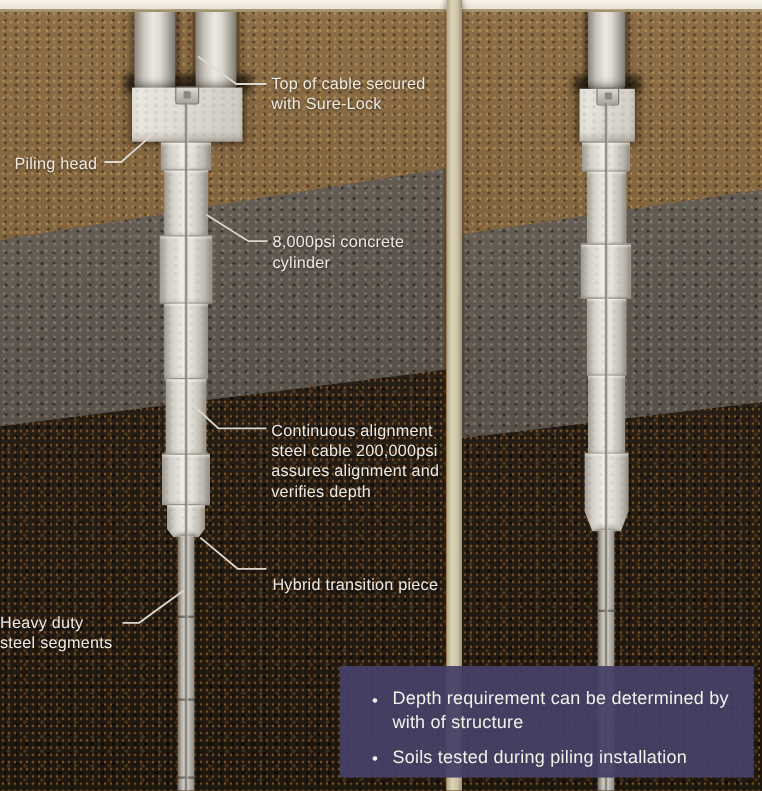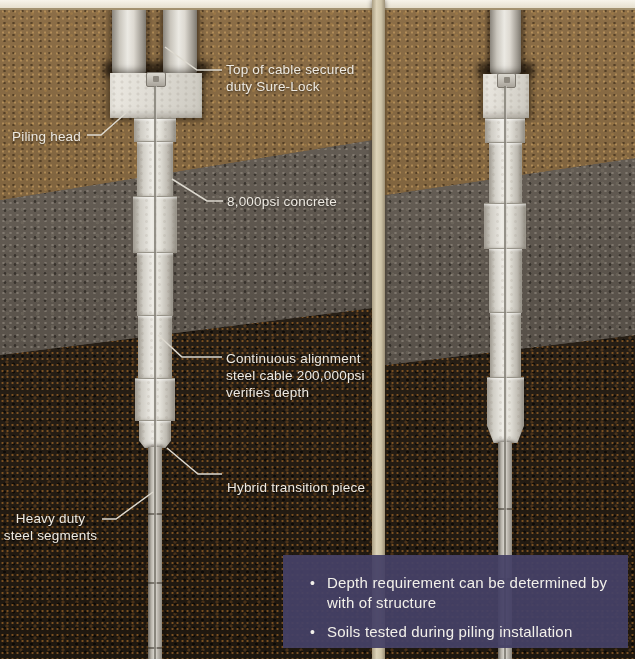--- a/index.html
+++ b/index.html
@@ -78,21 +78,21 @@
     background:linear-gradient(90deg,#6f6a62 0%,#b9b5ac 25%,#dedbd4 46%,#c9c5bd 62%,#8d887f 100%);
     box-shadow:0 0 5px 1px rgba(18,12,6,.55);}
   .steel::before{content:"";position:absolute;left:6px;top:0;bottom:0;width:2px;background:rgba(92,87,78,.45);}
   .joint{position:absolute;left:0;right:0;height:2px;background:rgba(58,52,44,.55);}
   .cable{position:absolute;width:2px;z-index:6;background:rgba(134,130,121,.85);
     box-shadow:1px 0 0 rgba(210,207,200,.6);}
   
   #leaders{position:absolute;left:0;top:0;z-index:50;pointer-events:none;}
   .callout{position:absolute;z-index:60;color:#eeeae2;font-size:13.5px;line-height:17px;
     letter-spacing:.2px;text-shadow:0 1px 2px rgba(0,0,0,.55);white-space:nowrap;}
-  .callout.right-align{text-align:center;}
+  .callout.right-align{text-align:left;}
   
   .info-box{position:absolute;left:283px;top:555px;width:345px;height:93px;z-index:70;
     background:rgba(69,65,102,.94);box-sizing:border-box;padding:18px 8px 0 27px;}
   .info-box ul{list-style:none;margin:0;padding:0;}
   .info-box li{display:flex;align-items:flex-start;margin-bottom:9px;
     color:#f2f0ea;font-size:15px;line-height:20px;letter-spacing:.2px;}
   .info-box .blt{width:17px;flex:0 0 17px;font-size:14px;}
   .info-box .btxt{max-width:290px;}
 </style>
 </head>
@@ -159,31 +159,33 @@
     <polyline points="165,47 197,70 222,70" fill="none" stroke="#ddd9cf" stroke-width="1.5"></polyline>
     <polyline points="126,113 101,135 87,135" fill="none" stroke="#ddd9cf" stroke-width="1.5"></polyline>
     <polyline points="172,179 207,201 223,201" fill="none" stroke="#ddd9cf" stroke-width="1.5"></polyline>
     <polyline points="158,335 182,357 222,357" fill="none" stroke="#ddd9cf" stroke-width="1.5"></polyline>
     <polyline points="167,448 198,474 222,474" fill="none" stroke="#ddd9cf" stroke-width="1.5"></polyline>
     <polyline points="153,492 116,519 102,519" fill="none" stroke="#ddd9cf" stroke-width="1.5"></polyline>
   </svg>
 
   <div class="callout" style="left:226px;top:61px">
     <div>Top of cable secured</div>
-    <div>duty Sure-Lock</div>
+    <div>with Sure-Lock</div>
   </div>
   <div class="callout" style="left:12px;top:128px">
     <div>Piling head</div>
   </div>
   <div class="callout" style="left:227px;top:193px">
     <div>8,000psi concrete</div>
+    <div>cylinder</div>
   </div>
   <div class="callout" style="left:226px;top:350px">
     <div>Continuous alignment</div>
     <div>steel cable 200,000psi</div>
+    <div>assures alignment and</div>
     <div>verifies depth</div>
   </div>
   <div class="callout" style="left:227px;top:479px">
     <div>Hybrid transition piece</div>
   </div>
   <div class="callout right-align" style="left:0;top:510px;width:101px">
     <div>Heavy duty</div>
     <div>steel segments</div>
   </div>
 

